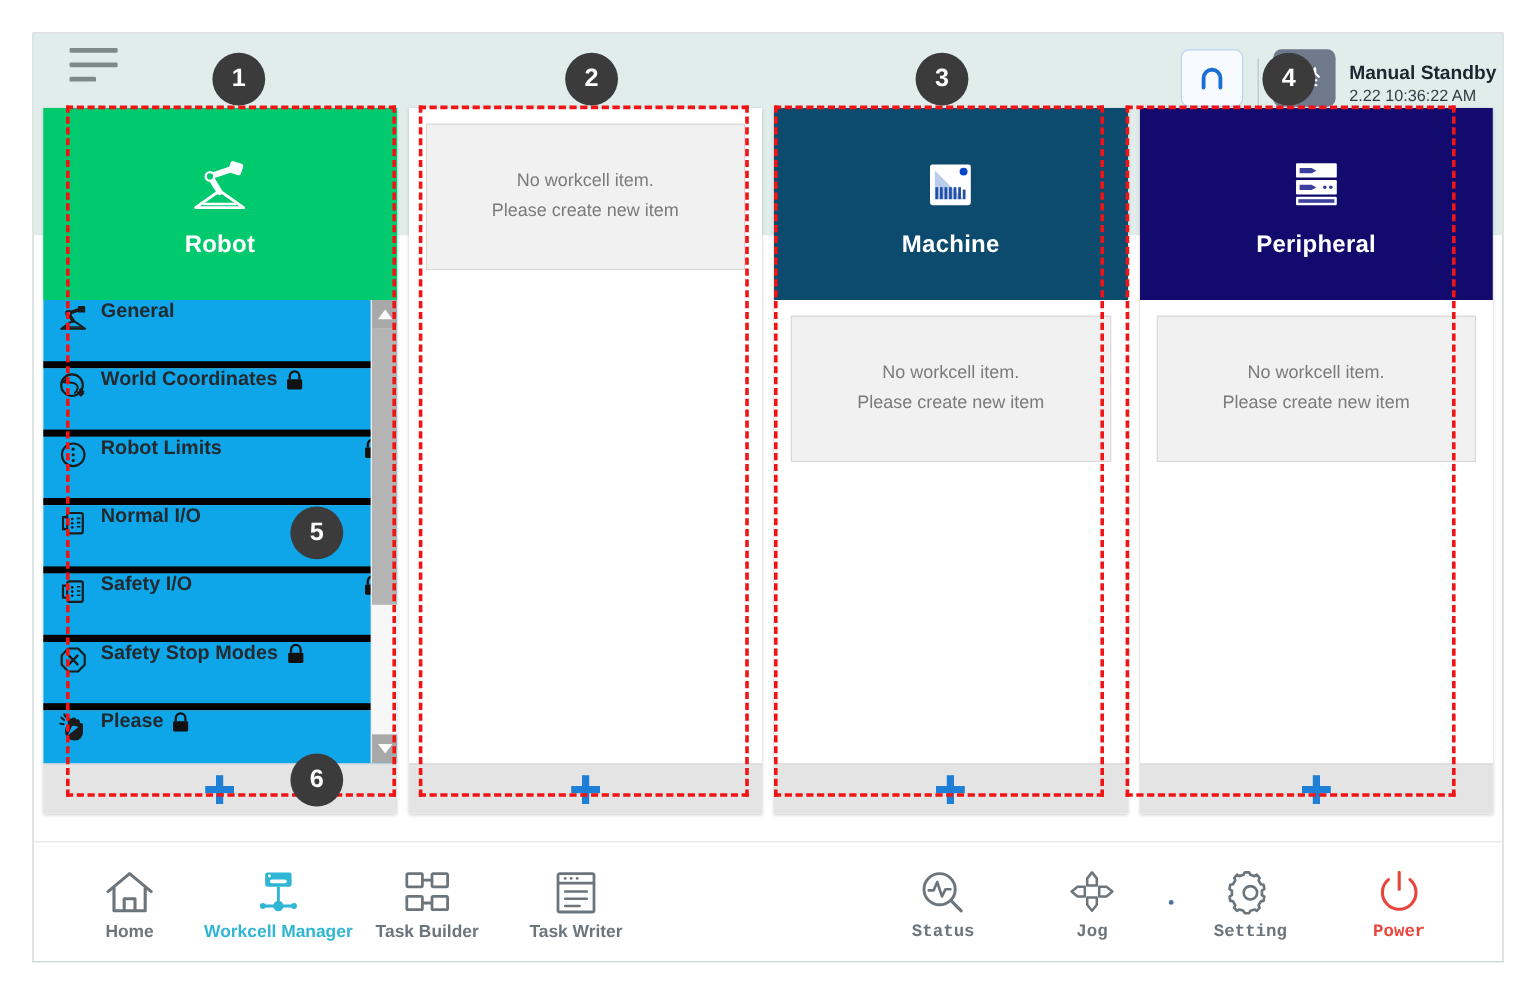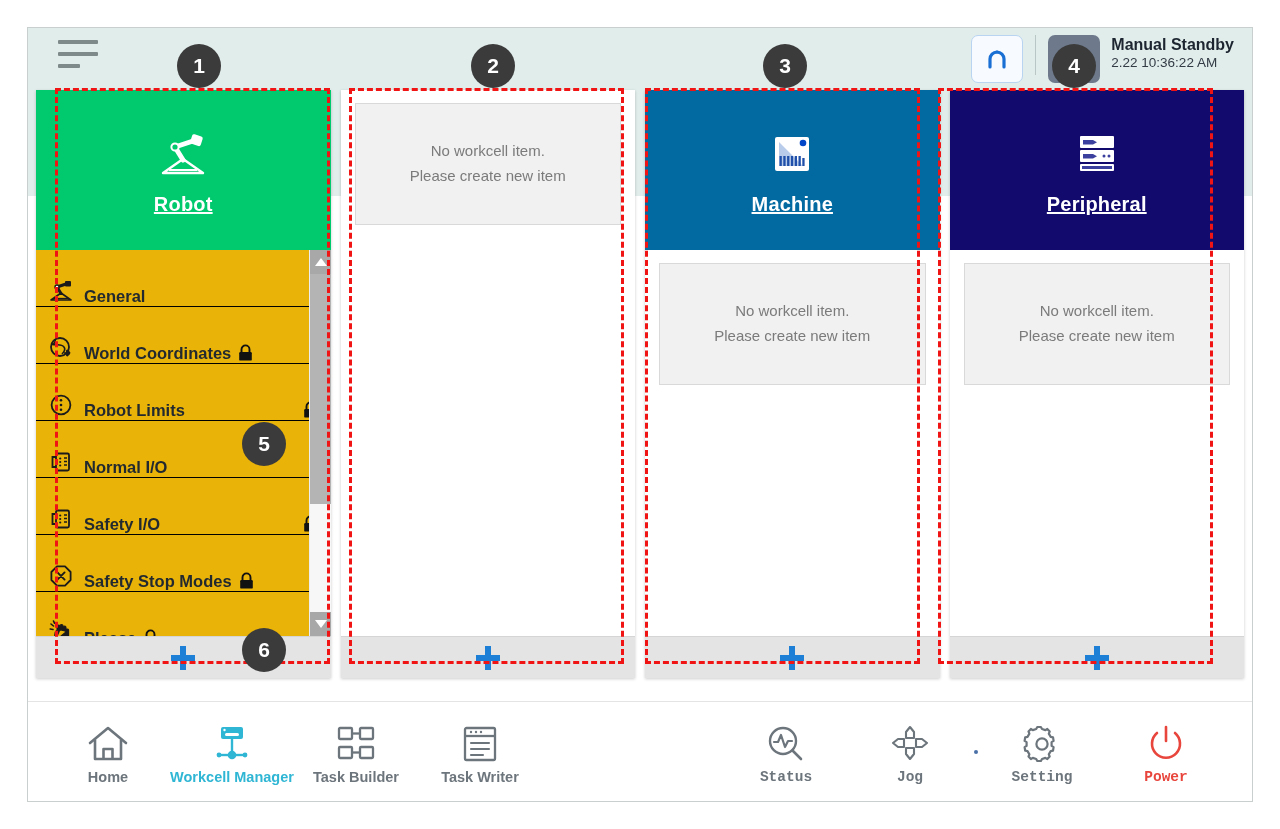--- a/index.html
+++ b/index.html
@@ -48,23 +48,23 @@
     border-radius: 1px;
     margin-bottom: 8px;
   }
   .hamburger span:nth-child(1) { width: 40px; }
   .hamburger span:nth-child(2) { width: 40px; }
   .hamburger span:nth-child(3) { width: 22px; }
 
   
   .header-right {
     position: absolute;
-    right: 18px; top: 7px;
-    display: flex;
-    align-items: flex-start;
+    right: 5px; top: 7px;
+    display: flex;
+    align-items: flex-end;
     height: 54px;
   }
   .refresh-btn {
     width: 52px; height: 48px;
     background: #f7fbff;
     border: 1px solid #b8d4f0;
     border-radius: 7px;
     display: flex; align-items: center; justify-content: center;
     cursor: pointer;
   }
@@ -127,21 +127,20 @@
   .card-tile .tile-icon {
     width: 60px; height: 58px;
     display: flex; align-items: center; justify-content: center;
     margin-bottom: 10px;
   }
   .card-tile .tile-label {
     color: #ffffff;
     font-size: 20px;
     font-weight: bold;
     letter-spacing: .2px;
-    text-decoration: underline;
   }
 
   
   .col-body {
     flex: 1;
     background: #ffffff;
     position: relative;
     overflow: hidden;
   }
 
@@ -161,26 +160,26 @@
   }
 
   
   .scroll-list {
     position: absolute;
     left: 0; top: 0; right: 0; bottom: 0;
     overflow: hidden;
   }
   .list-item {
     display: flex;
-    align-items: flex-end;
+    align-items: flex-start;
     height: 57px;
     padding: 0 10px 0 10px;
-    border-bottom: 1px solid #000000;
-    cursor: pointer;
-    background: #eab308;
+    border-bottom: 6px solid #000000;
+    cursor: pointer;
+    background: #0ea5e9;
   }
   .list-item .li-icon {
     width: 30px; height: 30px;
     flex: 0 0 30px;
     display: flex; align-items: center; justify-content: center;
     margin-right: 8px;
   }
   .list-item .li-label {
     font-size: 16.5px;
     font-weight: bold;
@@ -514,21 +513,21 @@
             <div>No workcell item.</div>
             <div>Please create new item</div>
           </div>
         </div>
         <div class="add-strip">
           <span class="plus-glyph"></span>
         </div>
       </div>
 
       <div class="column">
-        <div class="card-tile" style="background:#0369a1;">
+        <div class="card-tile" style="background:#0c4a6e;">
           <div class="tile-icon">
             <svg width="48" height="48" viewBox="0 0 48 48">
               <rect x="7" y="7" width="34" height="34" rx="2" fill="#ffffff"></rect>
               <path d="M11 36 L11 12 L35 36 Z" fill="#b9cdea"></path>
               <circle cx="35" cy="13" r="3.3" fill="#0046c8"></circle>
               <g fill="#1f4fa8">
                 <rect x="11.5" y="26" width="2.3" height="10"></rect>
                 <rect x="15.3" y="26" width="2.3" height="10"></rect>
                 <rect x="19.1" y="26" width="2.3" height="10"></rect>
                 <rect x="22.9" y="26" width="2.3" height="10"></rect>

